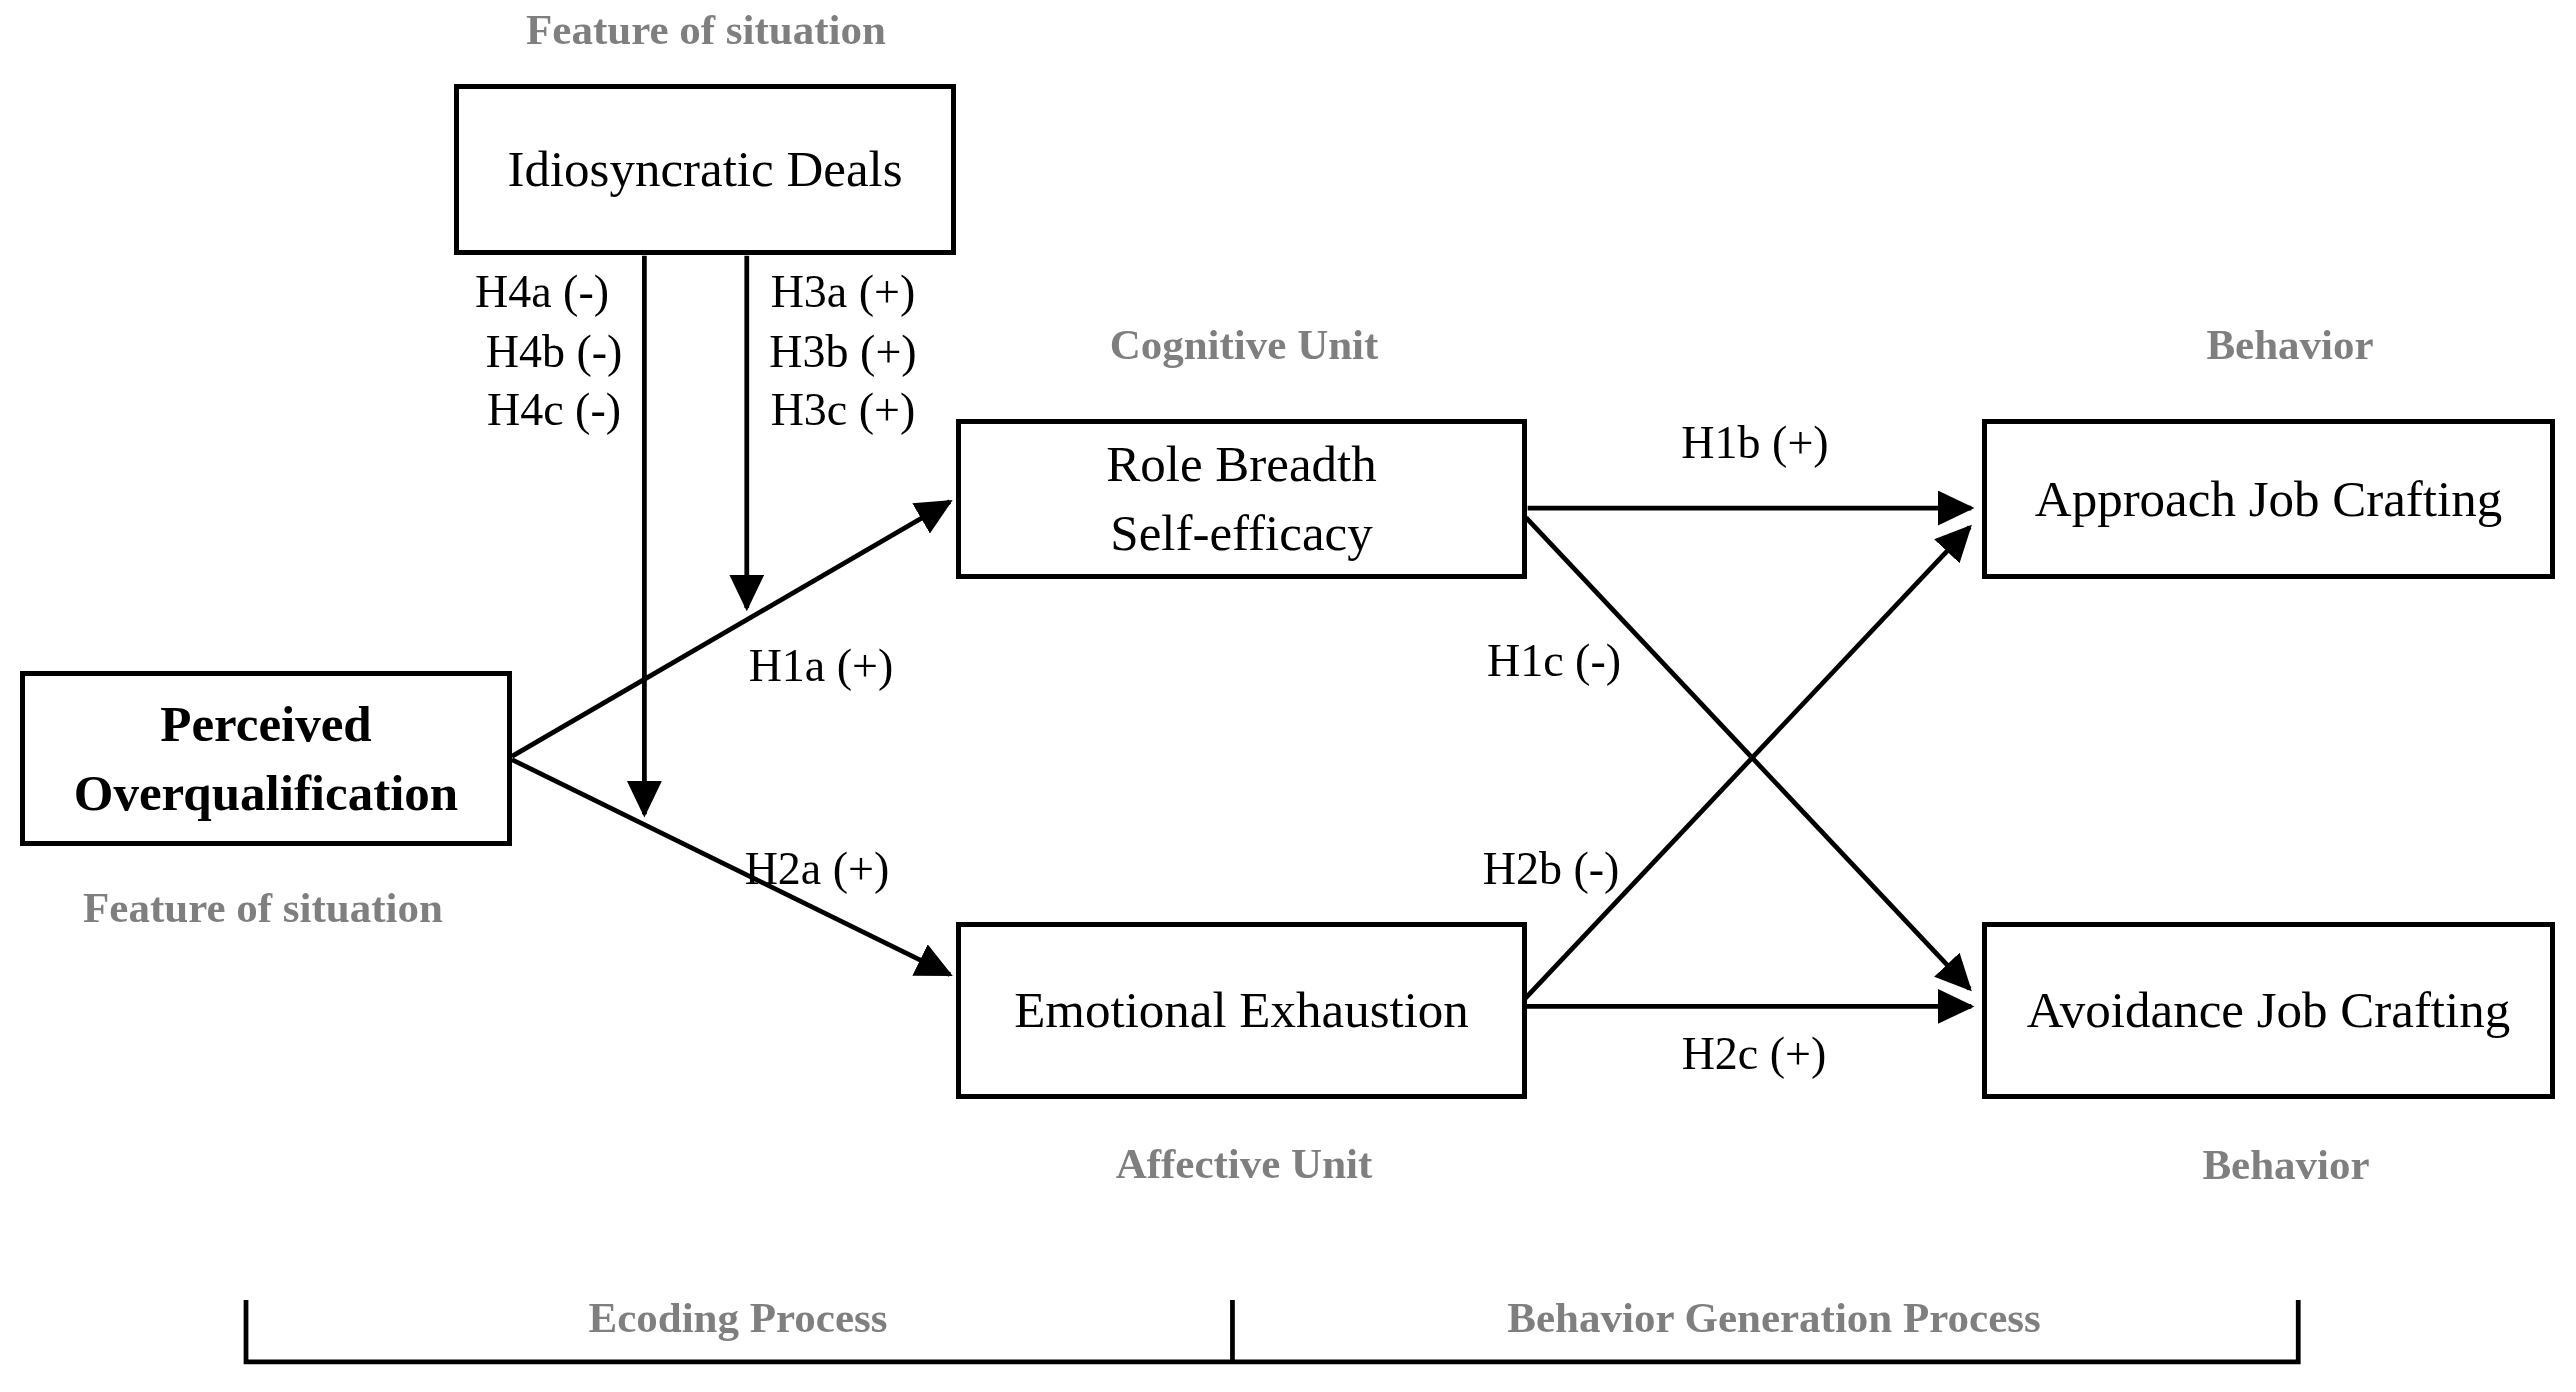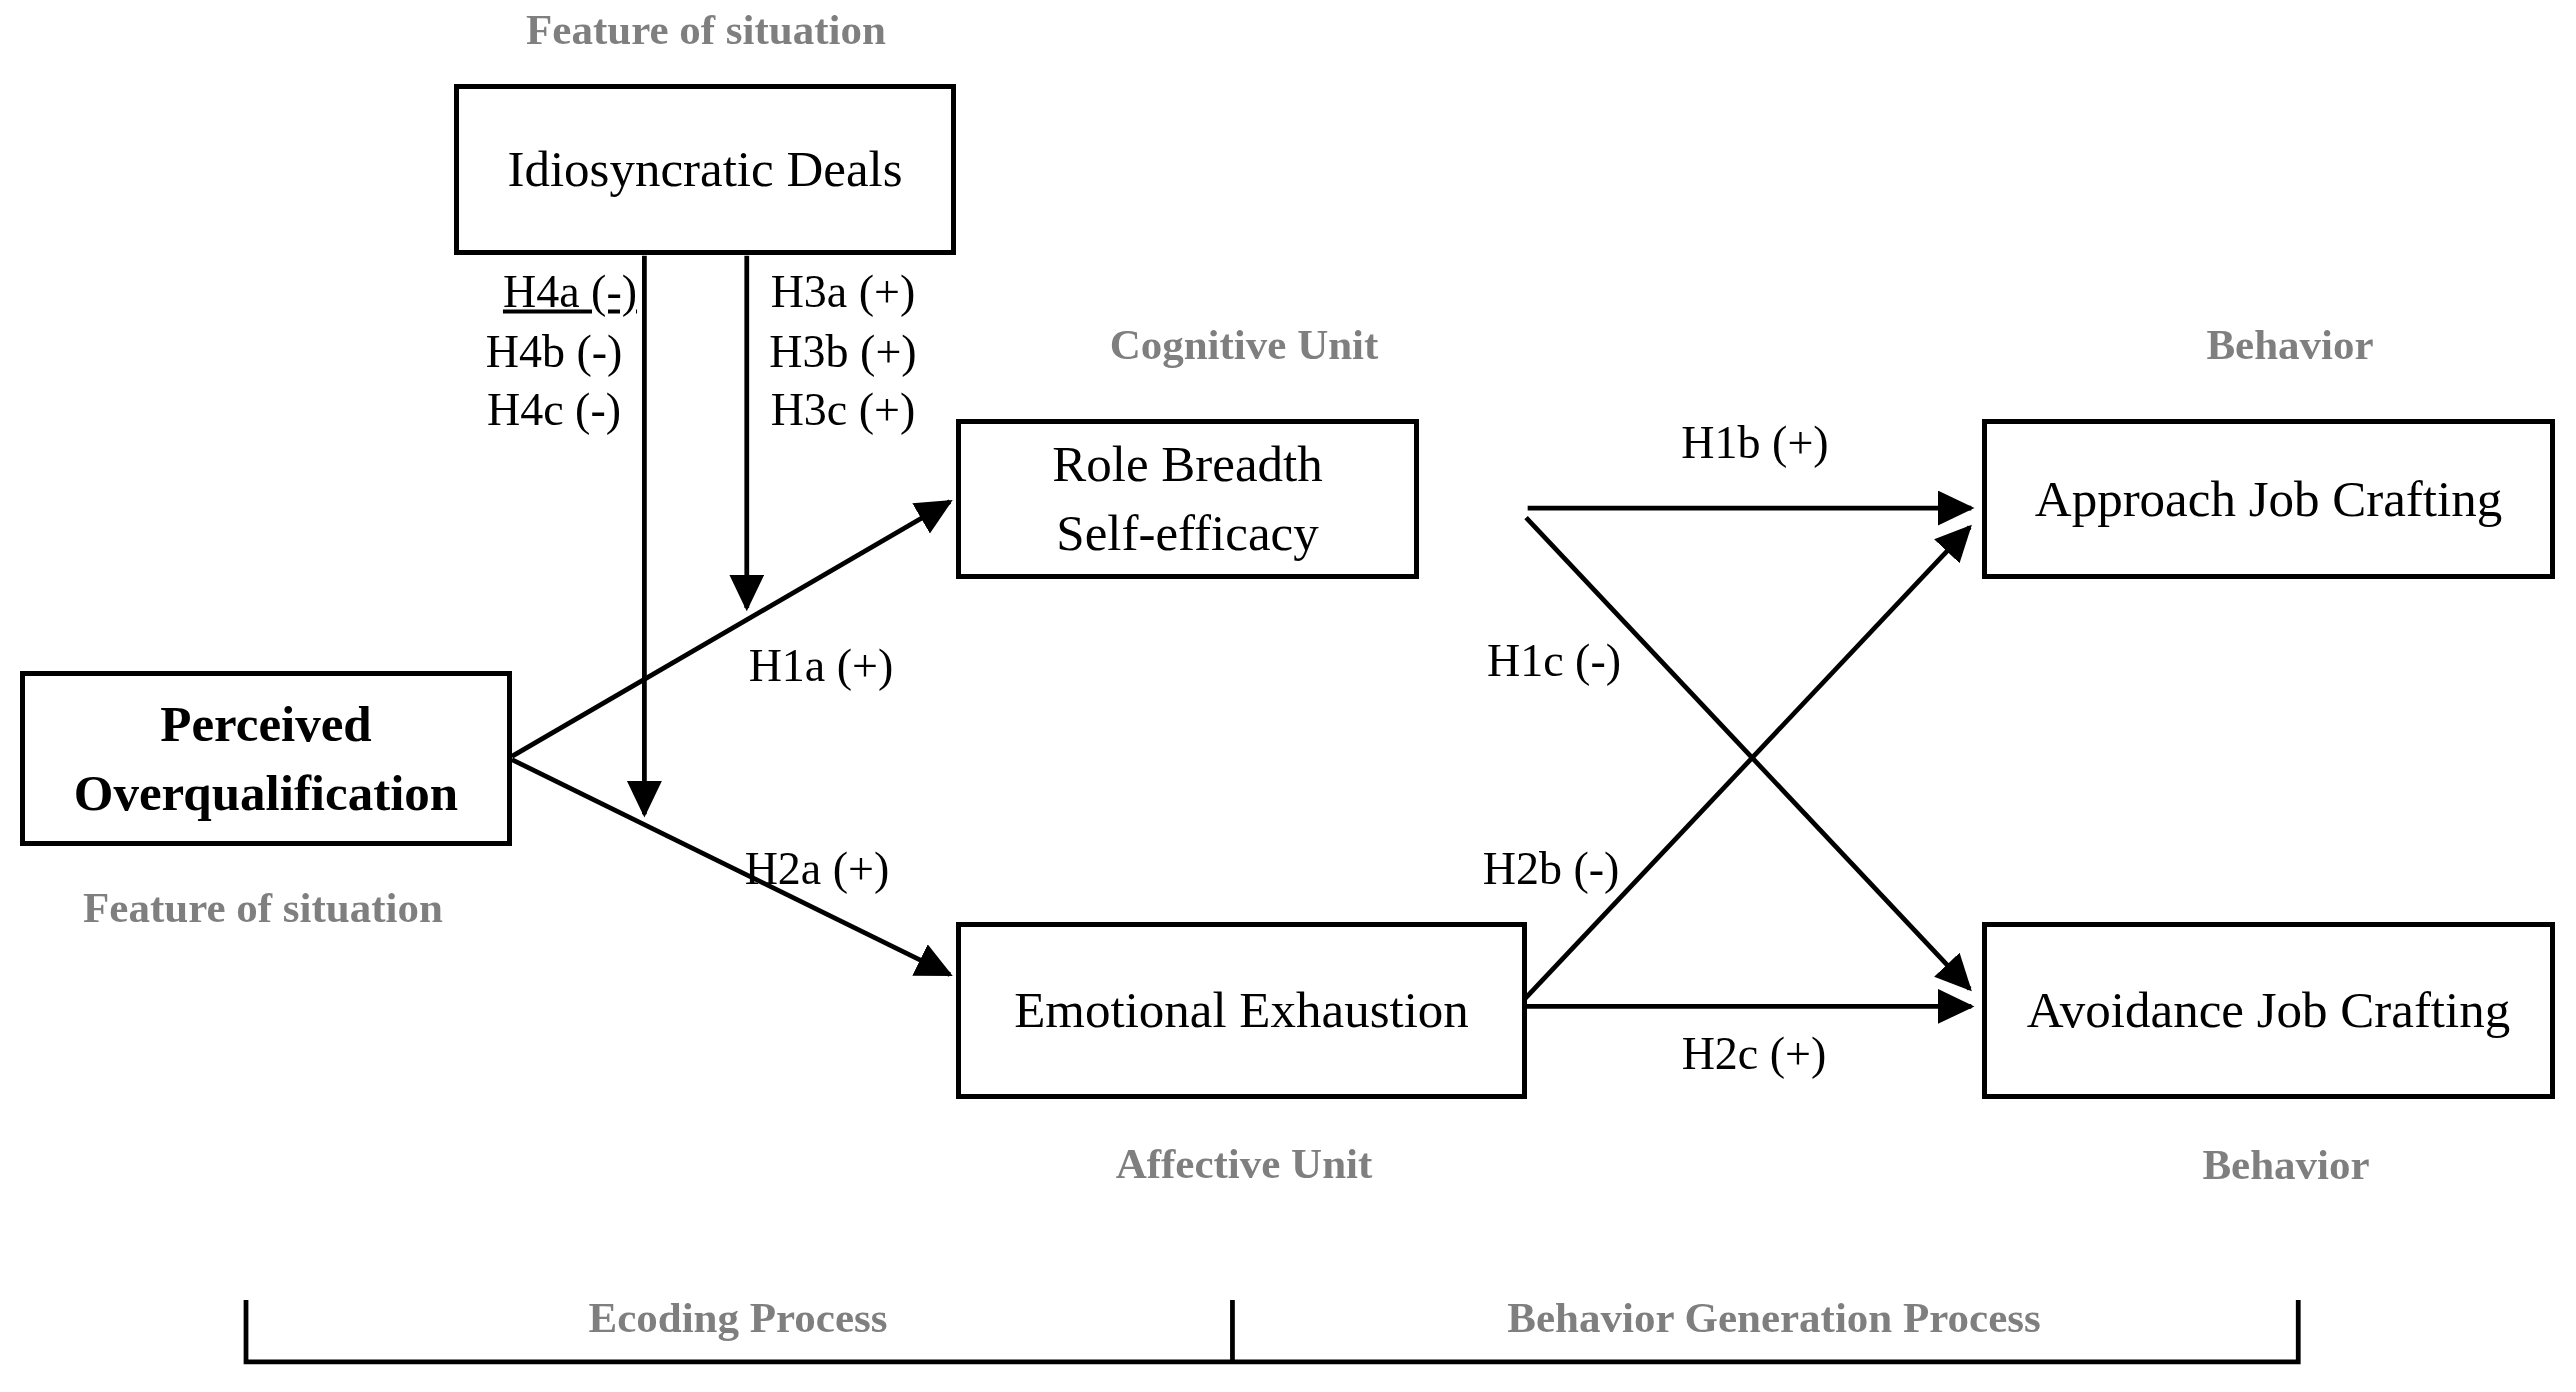--- a/index.html
+++ b/index.html
@@ -96,21 +96,21 @@
     </div>
   </div>
 
   <div class="node" style="left:20px;top:671px;width:492px;height:175px;font-weight:bold;">
     <div>
       <span class="line">Perceived</span>
       <span class="line">Overqualification</span>
     </div>
   </div>
 
-  <div class="node" style="left:956px;top:419px;width:463px;height:160px;">
+  <div class="node" style="left:956px;top:419px;width:571px;height:160px;">
     <div>
       <span class="line">Role Breadth</span>
       <span class="line">Self-efficacy</span>
     </div>
   </div>
 
   <div class="node" style="left:956px;top:922px;width:571px;height:177px;">
     <div>
       <span class="line">Emotional Exhaustion</span>
     </div>
@@ -128,21 +128,21 @@
     </div>
   </div>
 
   <div class="lbl section-lbl" style="left:706px;top:29px;">Feature of situation</div>
   <div class="lbl section-lbl" style="left:1244px;top:344px;">Cognitive Unit</div>
   <div class="lbl section-lbl" style="left:2290px;top:344px;">Behavior</div>
   <div class="lbl section-lbl" style="left:263px;top:907px;">Feature of situation</div>
   <div class="lbl section-lbl" style="left:1244px;top:1163px;">Affective Unit</div>
   <div class="lbl section-lbl" style="left:2286px;top:1164px;">Behavior</div>
 
-  <div class="lbl hyp-lbl" style="left:570px;top:291px;text-decoration:underline;">H4a (-)</div>
+  <div class="lbl hyp-lbl" style="left:542px;top:291px;">H4a (-)</div>
   <div class="lbl hyp-lbl" style="left:554px;top:351px;">H4b (-)</div>
   <div class="lbl hyp-lbl" style="left:554px;top:409px;">H4c (-)</div>
   <div class="lbl hyp-lbl" style="left:843px;top:291px;">H3a (+)</div>
   <div class="lbl hyp-lbl" style="left:843px;top:351px;">H3b (+)</div>
   <div class="lbl hyp-lbl" style="left:843px;top:409px;">H3c (+)</div>
   <div class="lbl hyp-lbl" style="left:821px;top:665px;">H1a (+)</div>
   <div class="lbl hyp-lbl" style="left:817px;top:868px;">H2a (+)</div>
   <div class="lbl hyp-lbl" style="left:1755px;top:442px;">H1b (+)</div>
   <div class="lbl hyp-lbl" style="left:1554px;top:660px;">H1c (-)</div>
   <div class="lbl hyp-lbl" style="left:1551px;top:868px;">H2b (-)</div>

